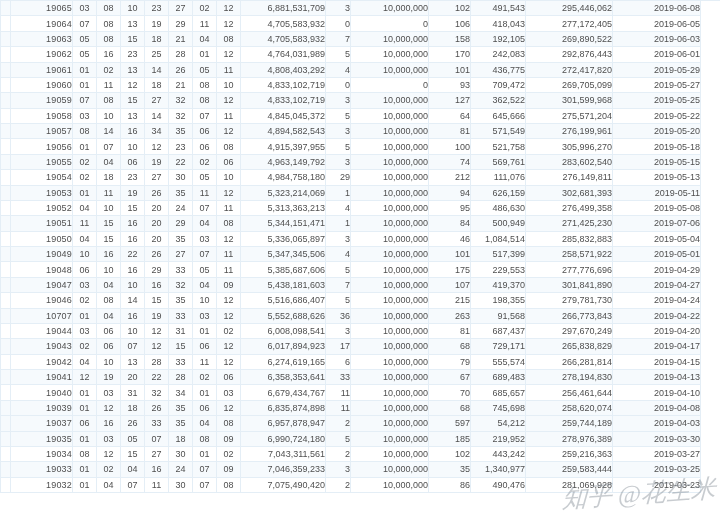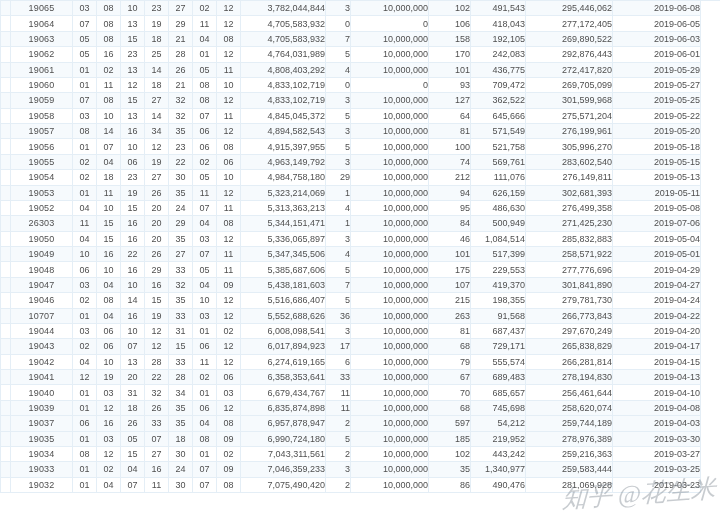--- a/index.html
+++ b/index.html
@@ -23,21 +23,21 @@
     border-bottom:1px solid #e4eef6;
     padding:0;
     overflow:hidden;
     white-space:nowrap;
     vertical-align:middle;
     font-size:9px;
     color:#4f4f4f;
   }
   tr.stripe td{background:#f6fafd;}
   tr.plain td{background:#ffffff;}
-  td.issue{ text-align:center; color:#6a6a6a; font-size:9px; letter-spacing:.2px;}
+  td.issue{ text-align:right; color:#6a6a6a; font-size:9px; letter-spacing:.2px;}
   td.red{ text-align:center; color:#cd4338; font-size:10px;}
   td.gray{ text-align:center; color:#8f8f8f; font-size:8px;}
   td.num{ text-align:right; }
   td.pool{ padding-right:12px;}
   td.cnt{ padding-right:8px;}
   td.bonus{ padding-right:11px;margin-left:47px;}
   td.cnt2{ padding-right:12px;}
   td.v1{ padding-right:10px;}
   td.v2{ padding-right:10px;margin-top:12px;}
   td.date{ text-align:right; padding-right:12px; color:#555;margin-left:24px;}
@@ -86,21 +86,21 @@
         <tr class="stripe">
           <td class="spacer"></td>
           <td class="issue">19065</td>
           <td class="red">03</td>
           <td class="red">08</td>
           <td class="red">10</td>
           <td class="red">23</td>
           <td class="red">27</td>
           <td class="gray">02</td>
           <td class="gray">12</td>
-          <td class="num pool">3,782,044,844</td>
+          <td class="num pool">6,881,531,709</td>
           <td class="num cnt">3</td>
           <td class="num bonus">10,000,000</td>
           <td class="num cnt2">102</td>
           <td class="num v1">491,543</td>
           <td class="num v2">295,446,062</td>
           <td class="date">2019-06-08</td>
           <td class="edge"></td>
         </tr>
         <tr class="plain">
           <td class="spacer"></td>
@@ -344,21 +344,21 @@
           <td class="num cnt">4</td>
           <td class="num bonus">10,000,000</td>
           <td class="num cnt2">95</td>
           <td class="num v1">486,630</td>
           <td class="num v2">276,499,358</td>
           <td class="date">2019-05-08</td>
           <td class="edge"></td>
         </tr>
         <tr class="stripe">
           <td class="spacer"></td>
-          <td class="issue">26303</td>
+          <td class="issue">19051</td>
           <td class="red">11</td>
           <td class="red">15</td>
           <td class="red">16</td>
           <td class="red">20</td>
           <td class="red">29</td>
           <td class="gray">04</td>
           <td class="gray">08</td>
           <td class="num pool">5,344,151,471</td>
           <td class="num cnt">1</td>
           <td class="num bonus">10,000,000</td>

